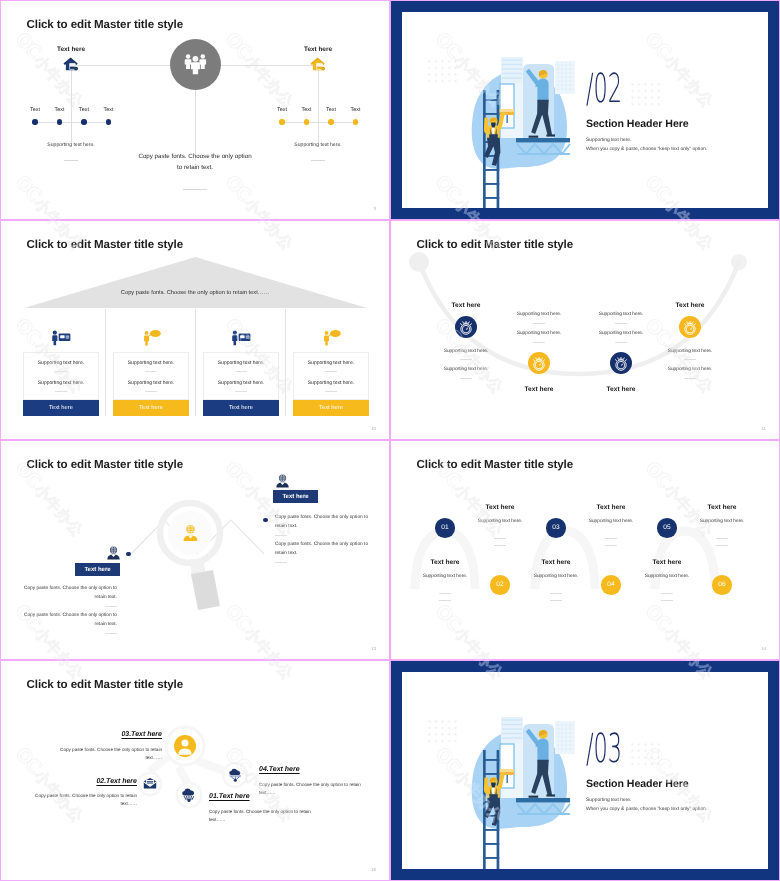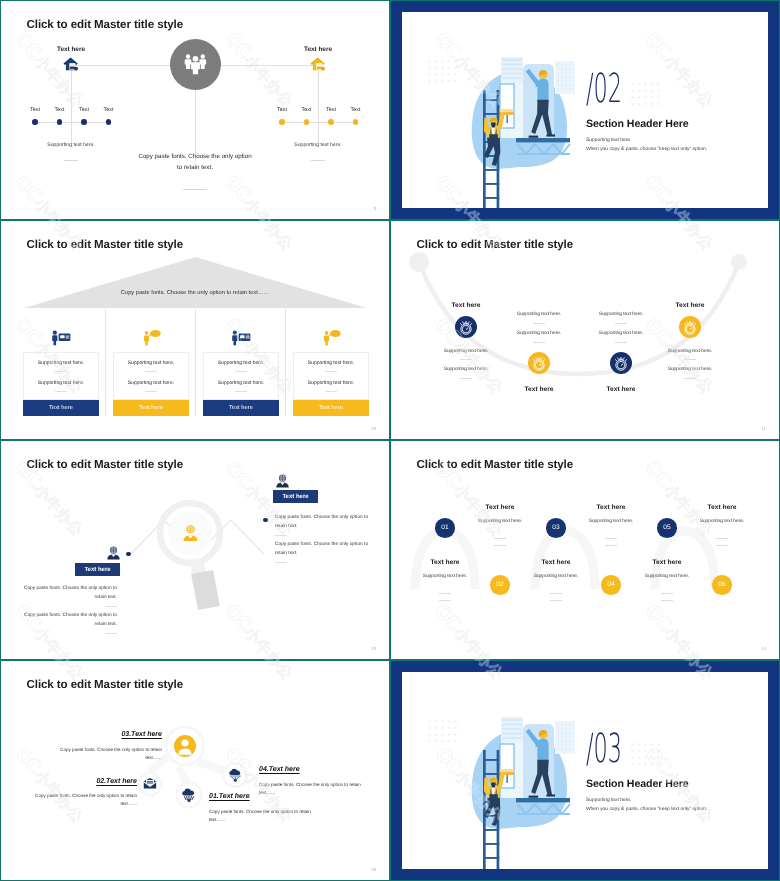--- a/index.html
+++ b/index.html
@@ -1,17 +1,17 @@
 <!DOCTYPE html>
 <html><head>
 <meta charset="utf-8">
 <style>
   html,body{margin:0;padding:0;}
   body{width:780px;height:881px;background:#fff;font-family:"Liberation Sans",sans-serif;overflow:hidden;-webkit-font-smoothing:antialiased;text-rendering:geometricPrecision;}
-  .grid{position:relative;width:780px;height:881px;background:#0f766e;}
+  .grid{position:relative;width:780px;height:881px;background:#f0abfc;}
   .cell{position:absolute;background:#fff;overflow:hidden;}
   .wmlayer{position:absolute;left:0;top:0;width:780px;height:881px;pointer-events:none;z-index:30;overflow:hidden;mix-blend-mode:luminosity;opacity:0.4;}
   .wmi{position:absolute;white-space:nowrap;transform:rotate(48deg);transform-origin:left top;
        font-family:"DejaVu Sans",sans-serif;font-size:15px;font-weight:bold;color:transparent;
        -webkit-text-stroke:0.9px #e4e4e4;letter-spacing:1px;}
   .wmi .oc{font-size:19px;letter-spacing:-2px;margin-right:3px;}
   .title{position:absolute;font-weight:bold;color:#1d1d1d;left:25.5px;top:16.5px;font-size:11.6px;letter-spacing:-0.1px;}
   .pgn{position:absolute;right:13px;bottom:8px;font-size:4.5px;color:#b0b0b0;}
   .ln{position:absolute;background:#dfdfdf;}
   .dot{position:absolute;border-radius:50%;}

